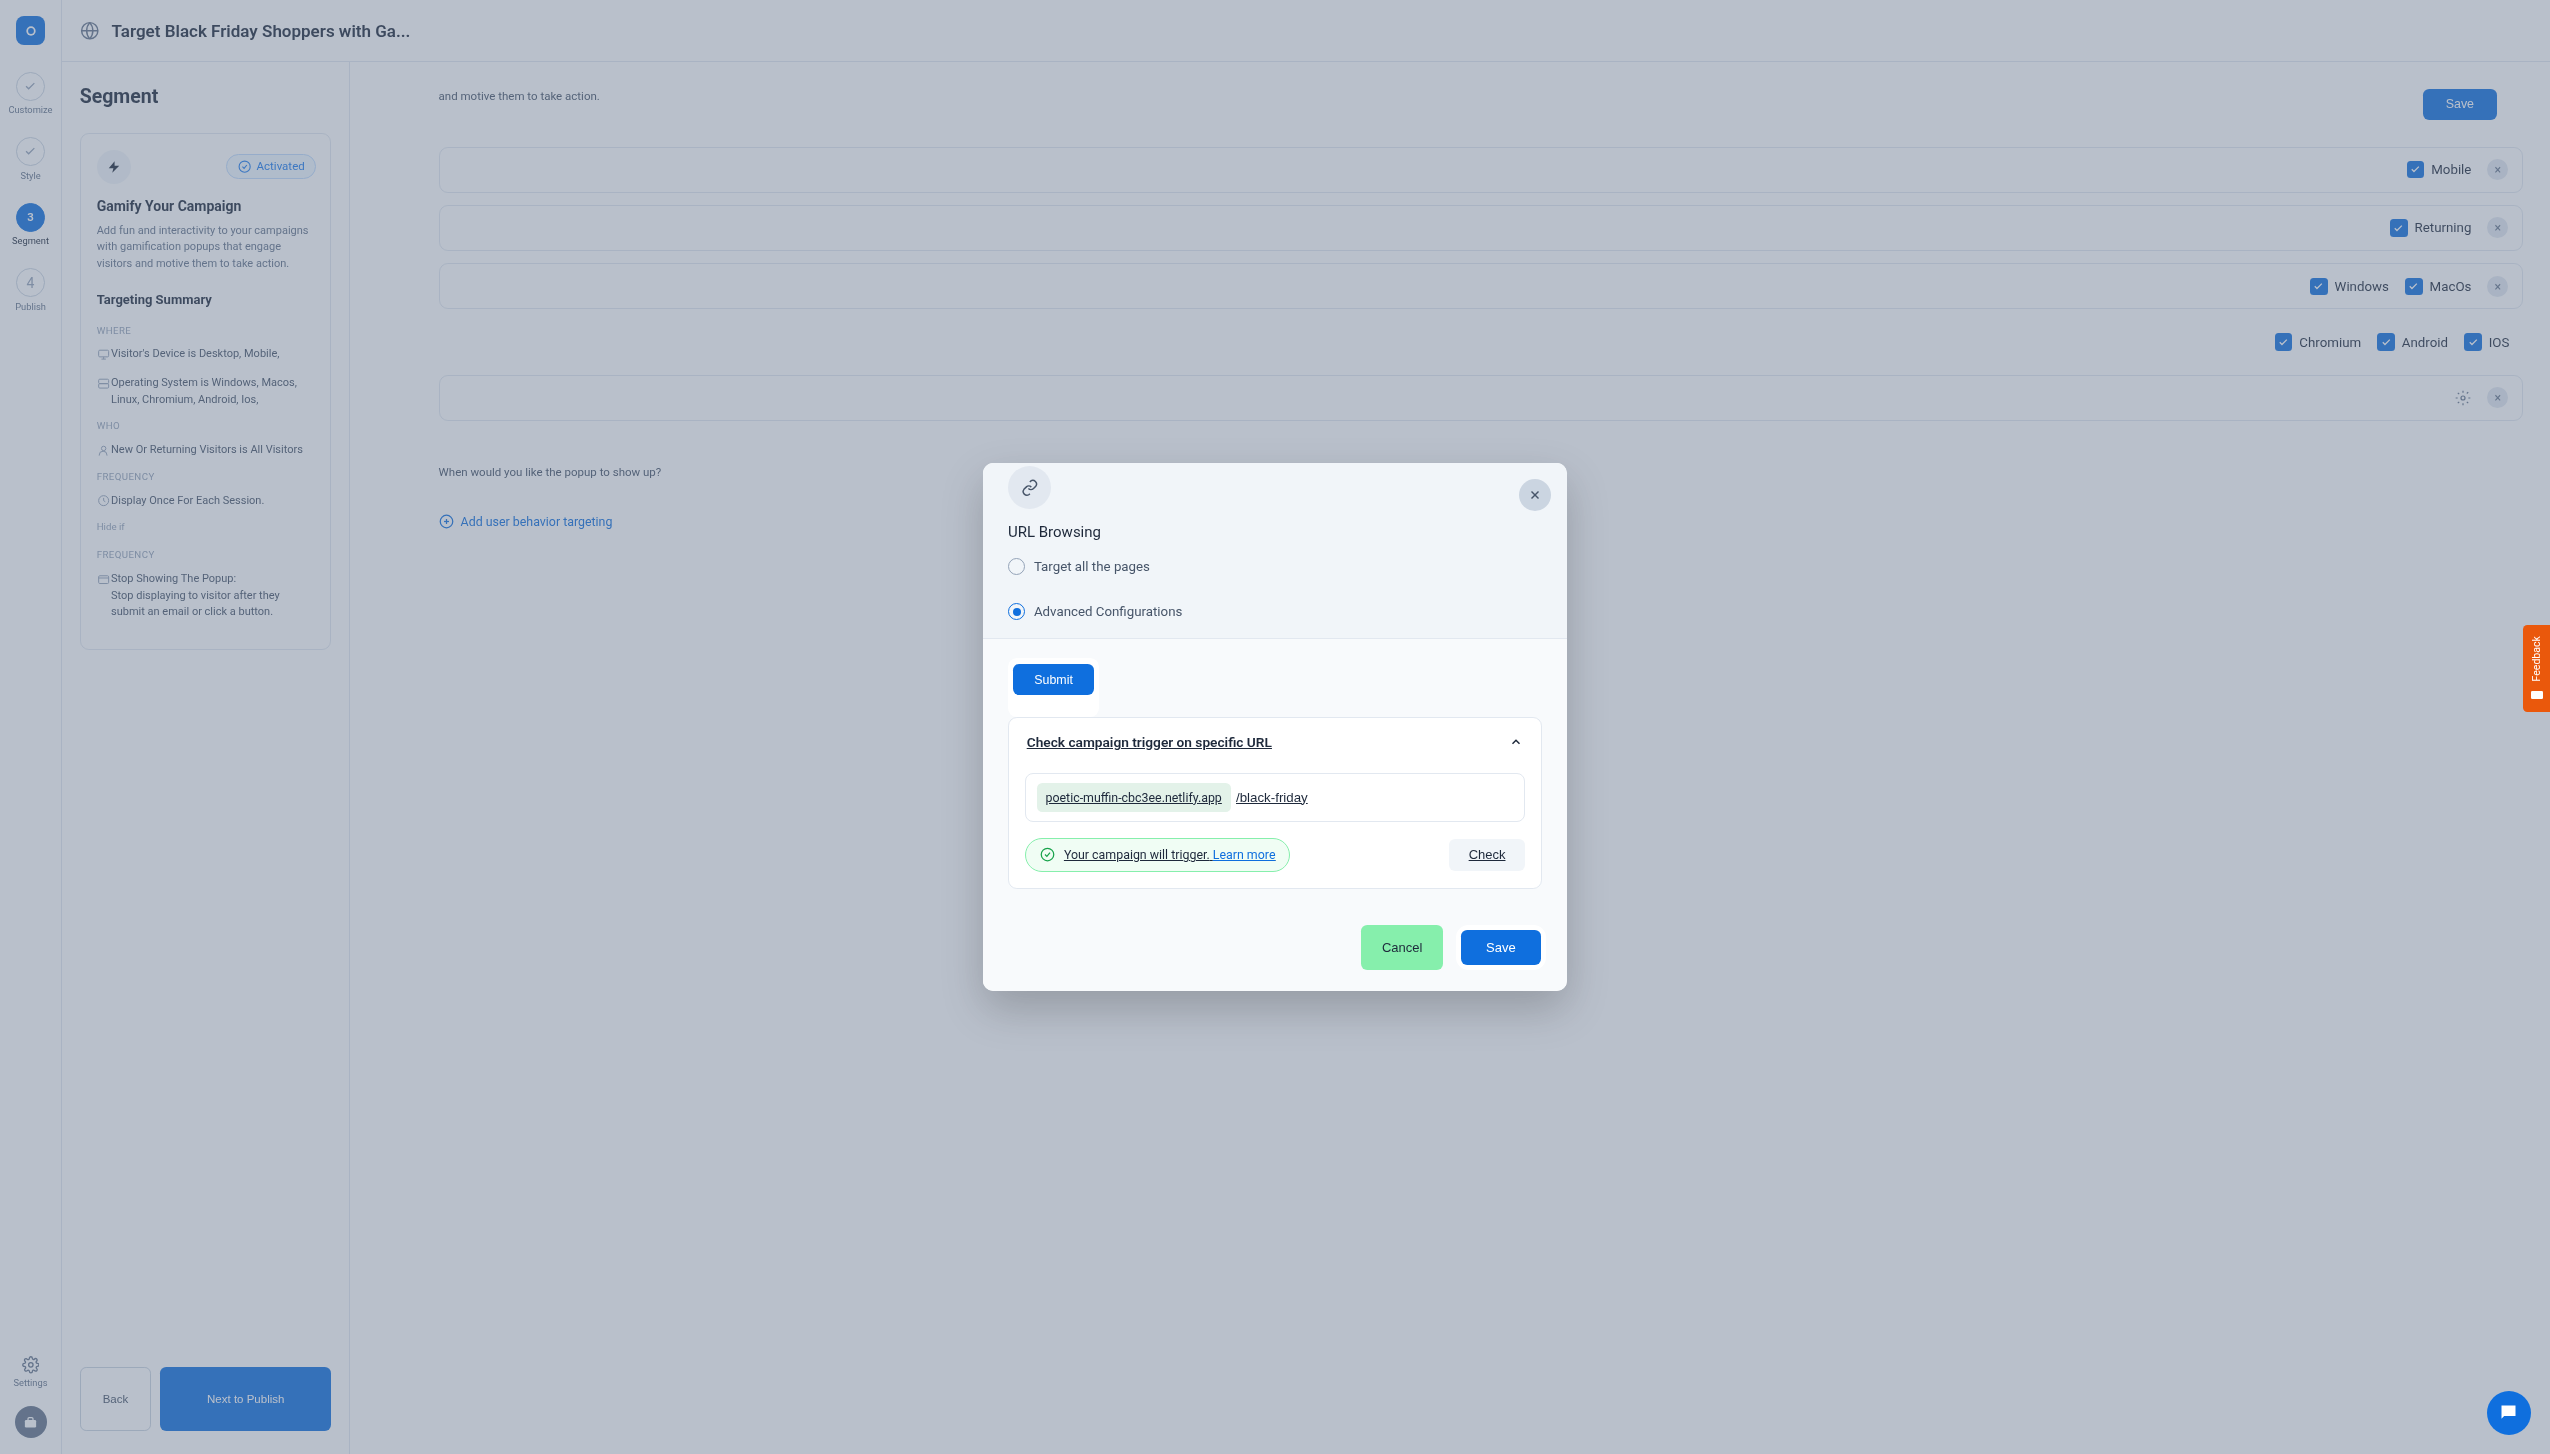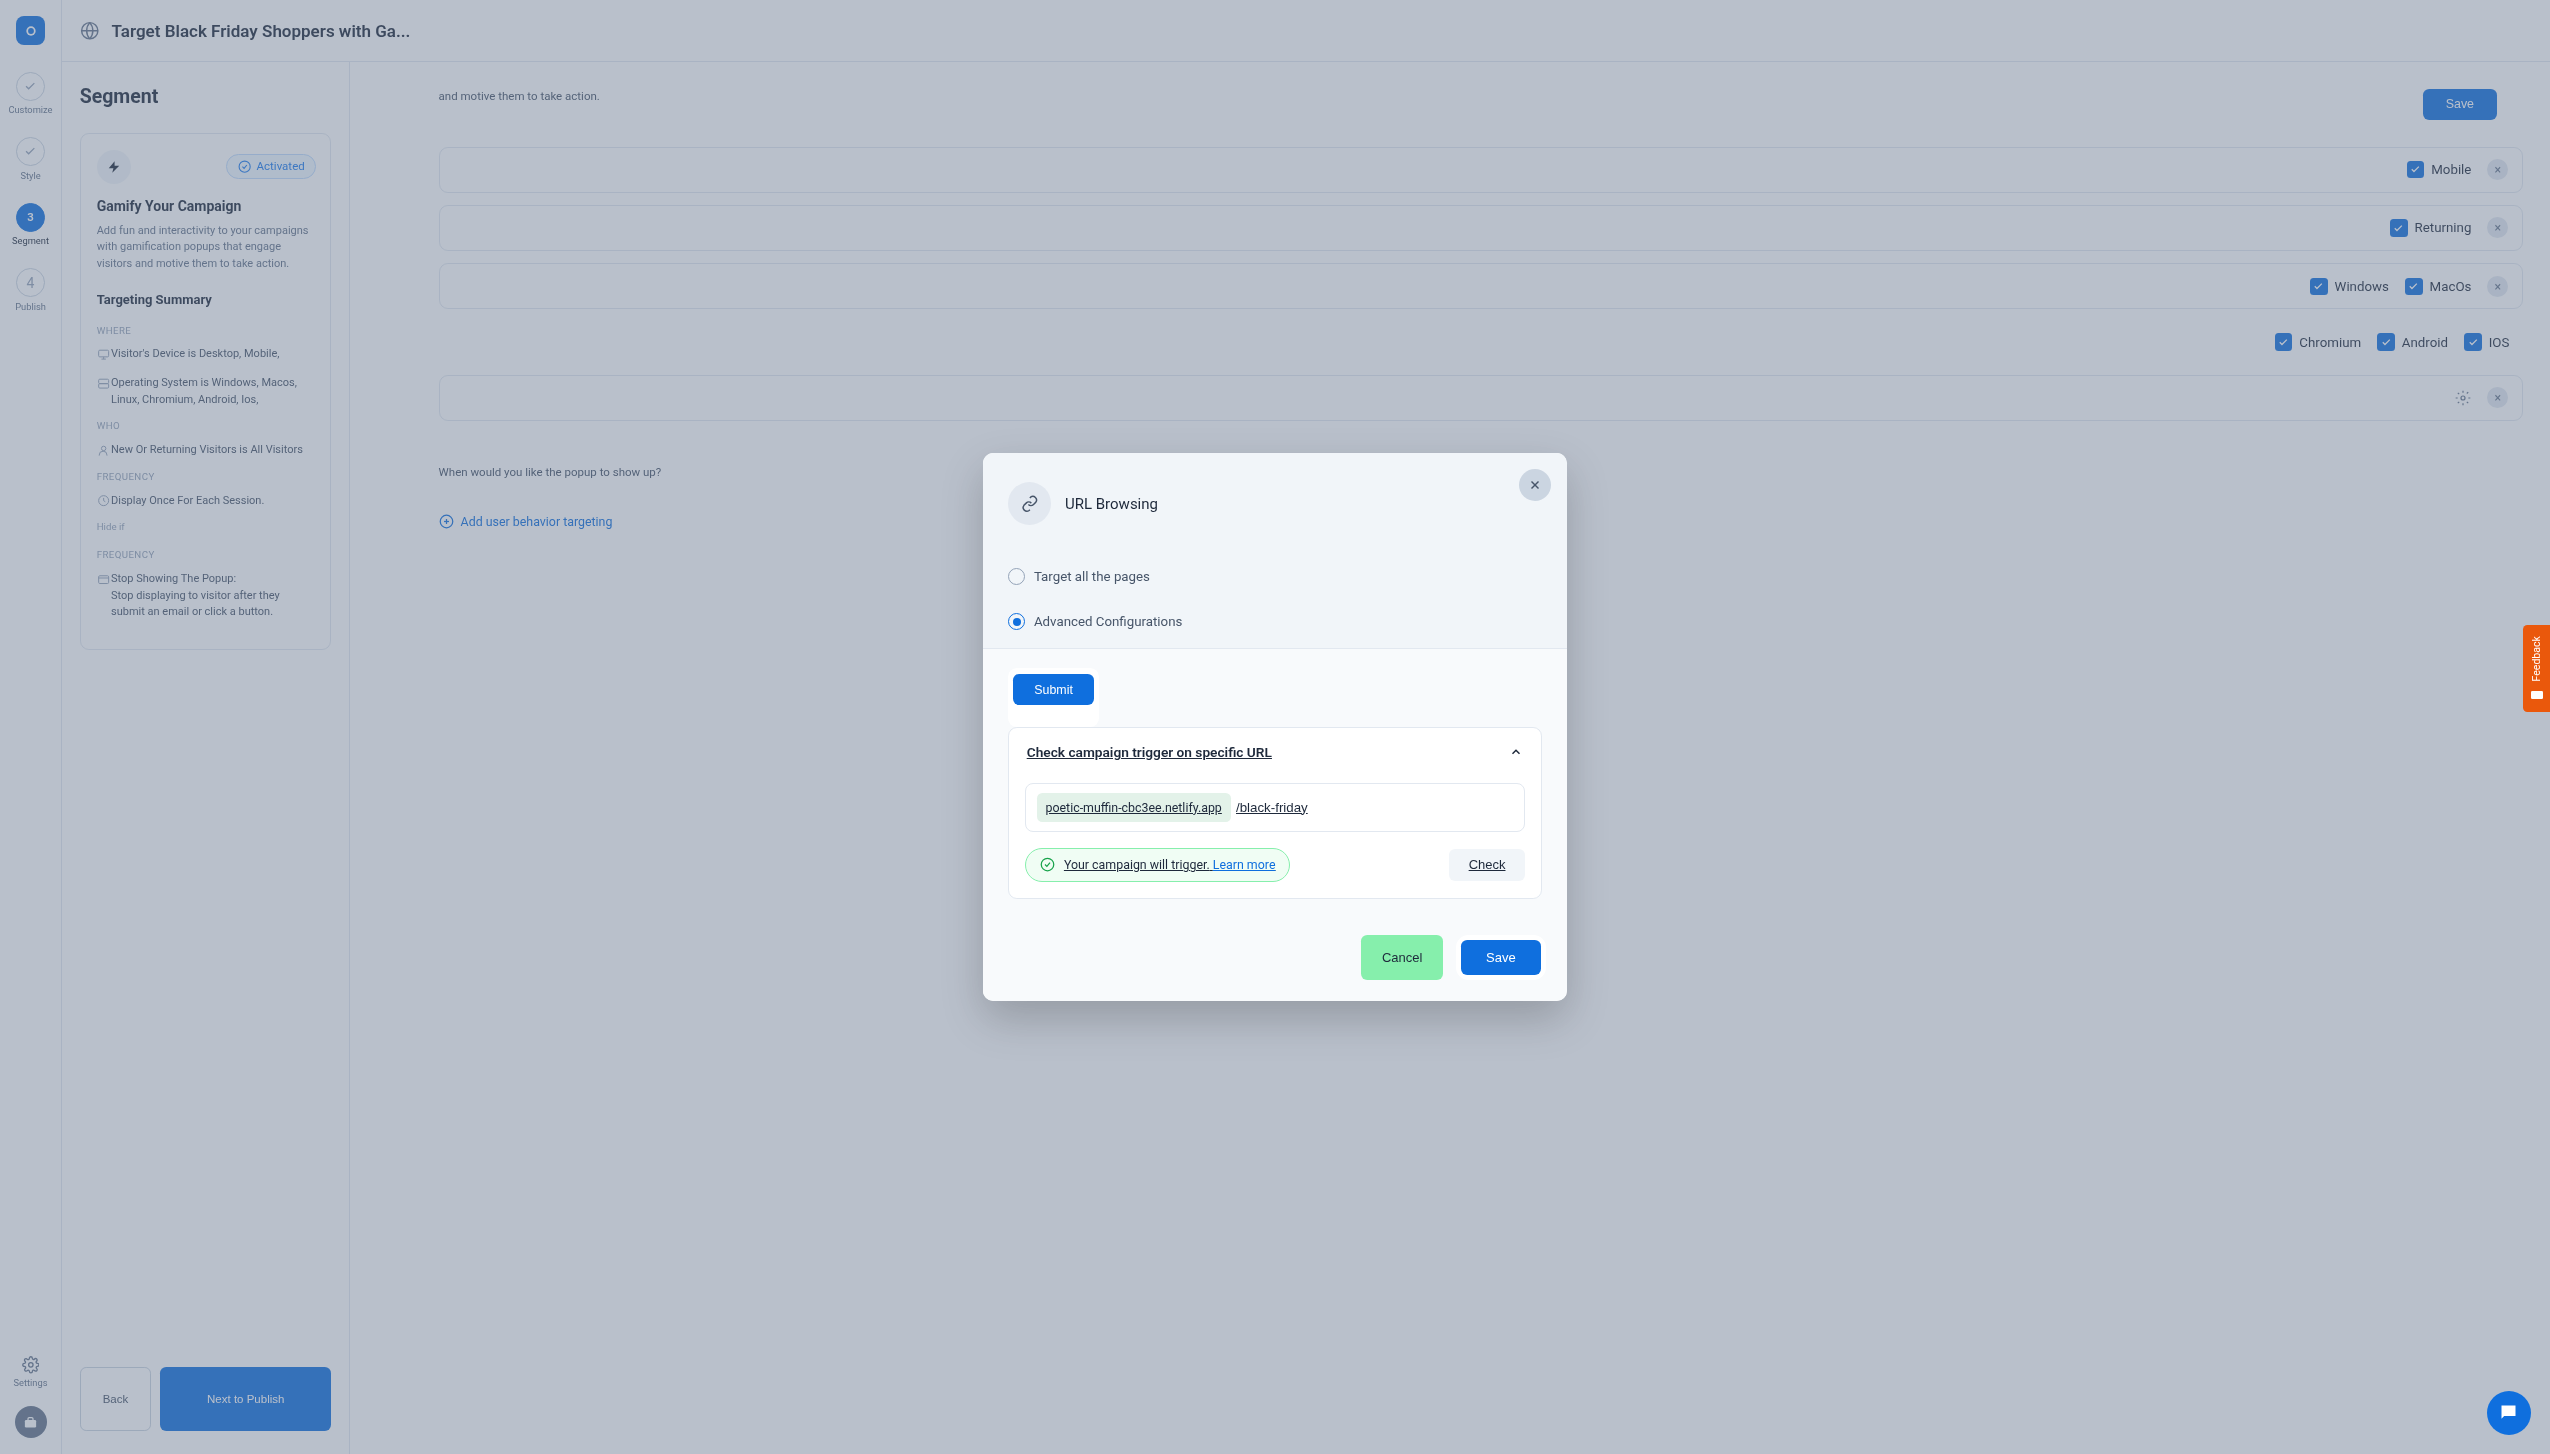--- a/index.html
+++ b/index.html
@@ -59,21 +59,21 @@
     .row-close { margin-left: auto; width: 21px; height: 21px; border-radius: 50%; background: #e2e8f0; display: flex; align-items: center; justify-content: center; color: #64748b; font-size: 12.4px; cursor: pointer; }
     .row-gear { color: #64748b; }
     .when-q { font-size: 11.5px; color: #475569; margin-left: 62px; margin-bottom: 35px; }
     .add-behavior { display: flex; align-items: center; gap: 7px; color: #0f6fde; font-size: 12.4px; margin-left: 62px; cursor: pointer; }
     
     
     .overlay { position: fixed; inset: 0; background: rgba(100,116,139,0.45); z-index: 50; display: flex; align-items: center; justify-content: center; }
     
     
     .modal { width: 584px; background: #fff; border-radius: 10.6px; overflow: hidden; box-shadow: 0 17.7px 44px rgba(0,0,0,0.2); }
-    .modal-header { background: #f1f5f9; padding: 29px 25px; display: flex; align-items: center; gap: 14px; position: relative; }
+    .modal-header { background: #f1f5f9; padding: 3px 25px; display: flex; gap: 14px; position: relative; flex-direction: column; }
     .modal-header-icon { width: 43px; height: 43px; border-radius: 50%; background: #e2e8f0; display: flex; align-items: center; justify-content: center; color: #475569; }
     .modal-title { font-size: 15px; color: #1e293b; }
     .modal-close { position: absolute; top: 16px; right: 16px; width: 32px; height: 32px; border-radius: 50%; background: #cbd5e1; display: flex; align-items: center; justify-content: center; color: #475569; cursor: pointer; }
     .modal-radio-row { background: #f1f5f9; padding: 14px 25px 17.7px; display: flex; gap: 28px; border-bottom: 0.9px solid #e2e8f0; flex-direction: column; }
     .radio-opt { display: flex; align-items: center; gap: 8.9px; font-size: 13.3px; color: #475569; cursor: pointer; }
     .radio-outer { width: 17px; height: 17px; border-radius: 50%; border: 1.8px solid #94a3b8; display: flex; align-items: center; justify-content: center; }
     .radio-opt.selected .radio-outer { border-color: #0f6fde; }
     .radio-inner { width: 8px; height: 8px; border-radius: 50%; background: #0f6fde; }
     .modal-body { padding: 19.5px 25px; background: #f8fafc; text-decoration: underline; }
     .submit-btn { background: #0f6fde; color: #fff; padding: 8.9px 21px; border-radius: 6.2px; border: none; font-size: 12.4px; font-weight: 500; margin-bottom: 16px; cursor: pointer; }

